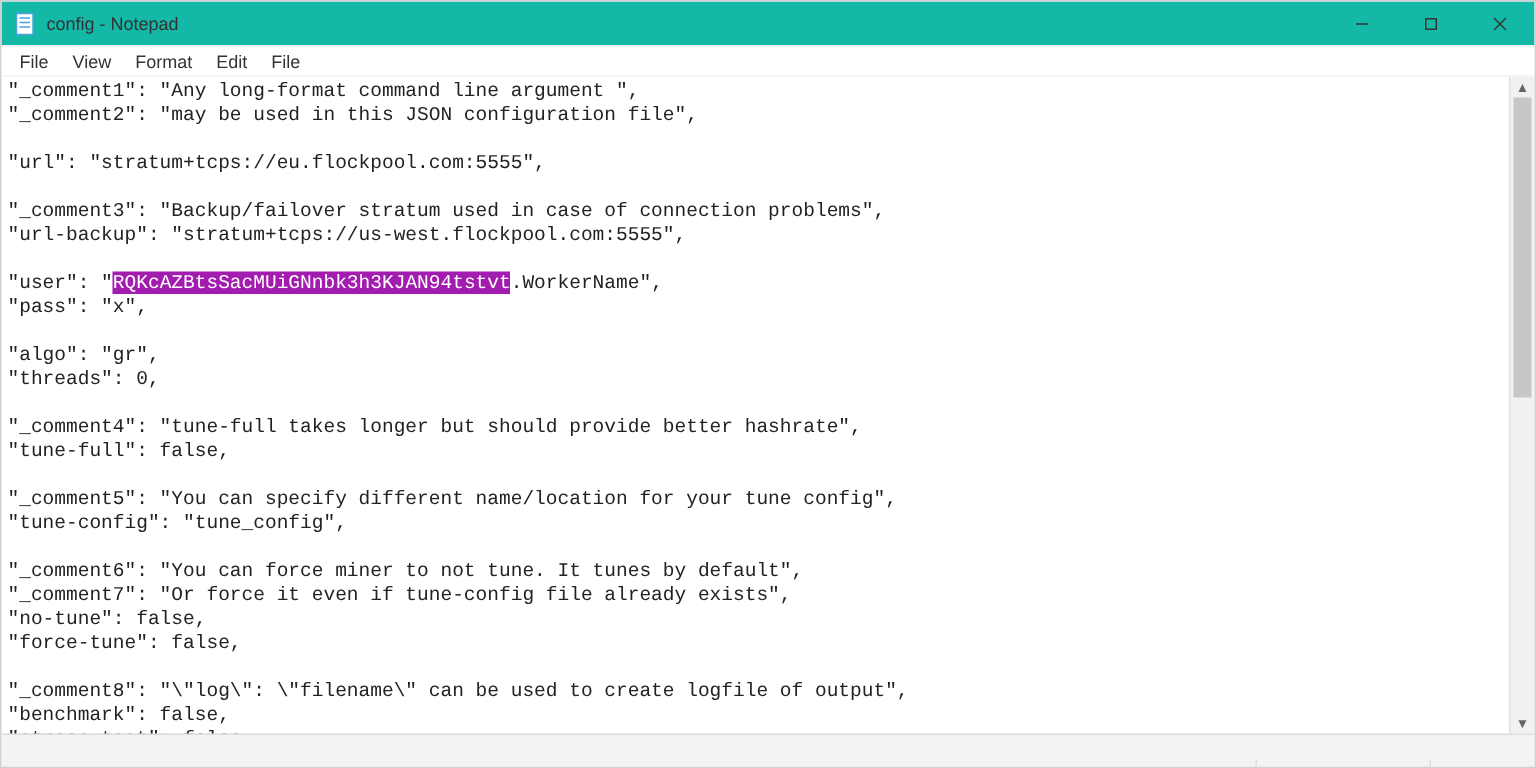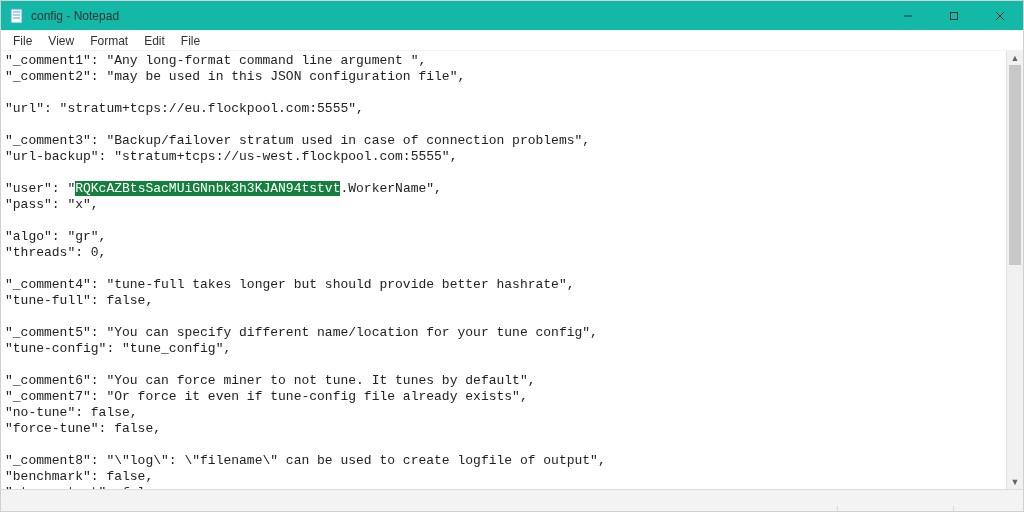--- a/index.html
+++ b/index.html
@@ -33,21 +33,21 @@
   
   .editor-wrap { flex: 1; display: flex; position: relative; overflow: hidden; }
   .editor {
     flex: 1; padding: 2px 4px 2px 4px;
     font-family: Consolas, "Courier New", monospace;
     font-size: 13px; line-height: 16px; color: #222;
     white-space: pre; overflow: hidden;
   }
   .editor .line { height: 16px; }
   .editor .sel {
-    background: #15803d; color: #ffffff;
+    background: #a21caf; color: #ffffff;
   }
   .vscroll {
     width: 17px; background: #f1f1f1; border-left: 1px solid #e2e2e2;
     position: relative;
   }
   .vscroll .thumb {
     position: absolute; left: 2px; right: 2px; top: 14px; height: 200px;
     background: #c7c7c7; border-radius: 0;
   }
   .vscroll .arrow {

